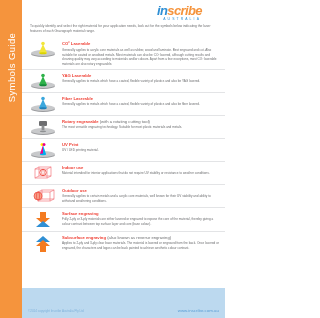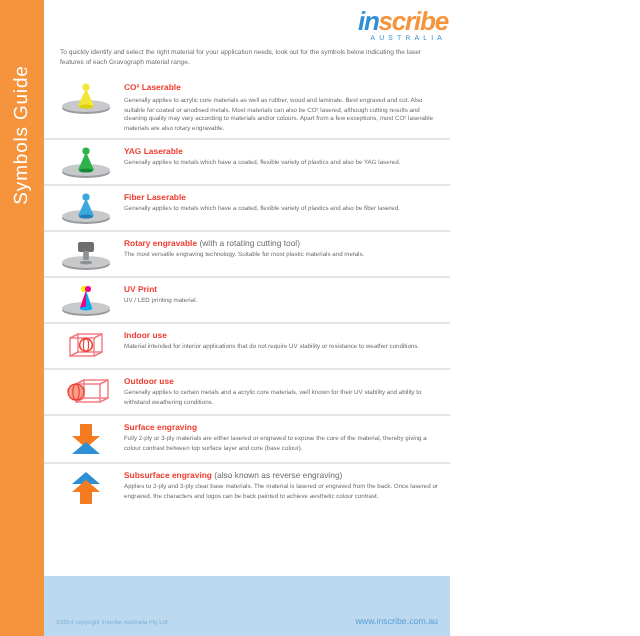--- a/index.html
+++ b/index.html
@@ -45,21 +45,21 @@
     background: #ffffff;
   }
 
   
   .header {
     position: relative;
     height: 22px;
   }
   .logo {
     position: absolute;
-    right: 1px;
+    right: 23px;
     top: 4px;
     text-align: right;
     line-height: 1;
   }
   .logo-word {
     font-size: 13px;
     font-weight: bold;
     letter-spacing: -0.6px;
     font-style: italic;
   }

